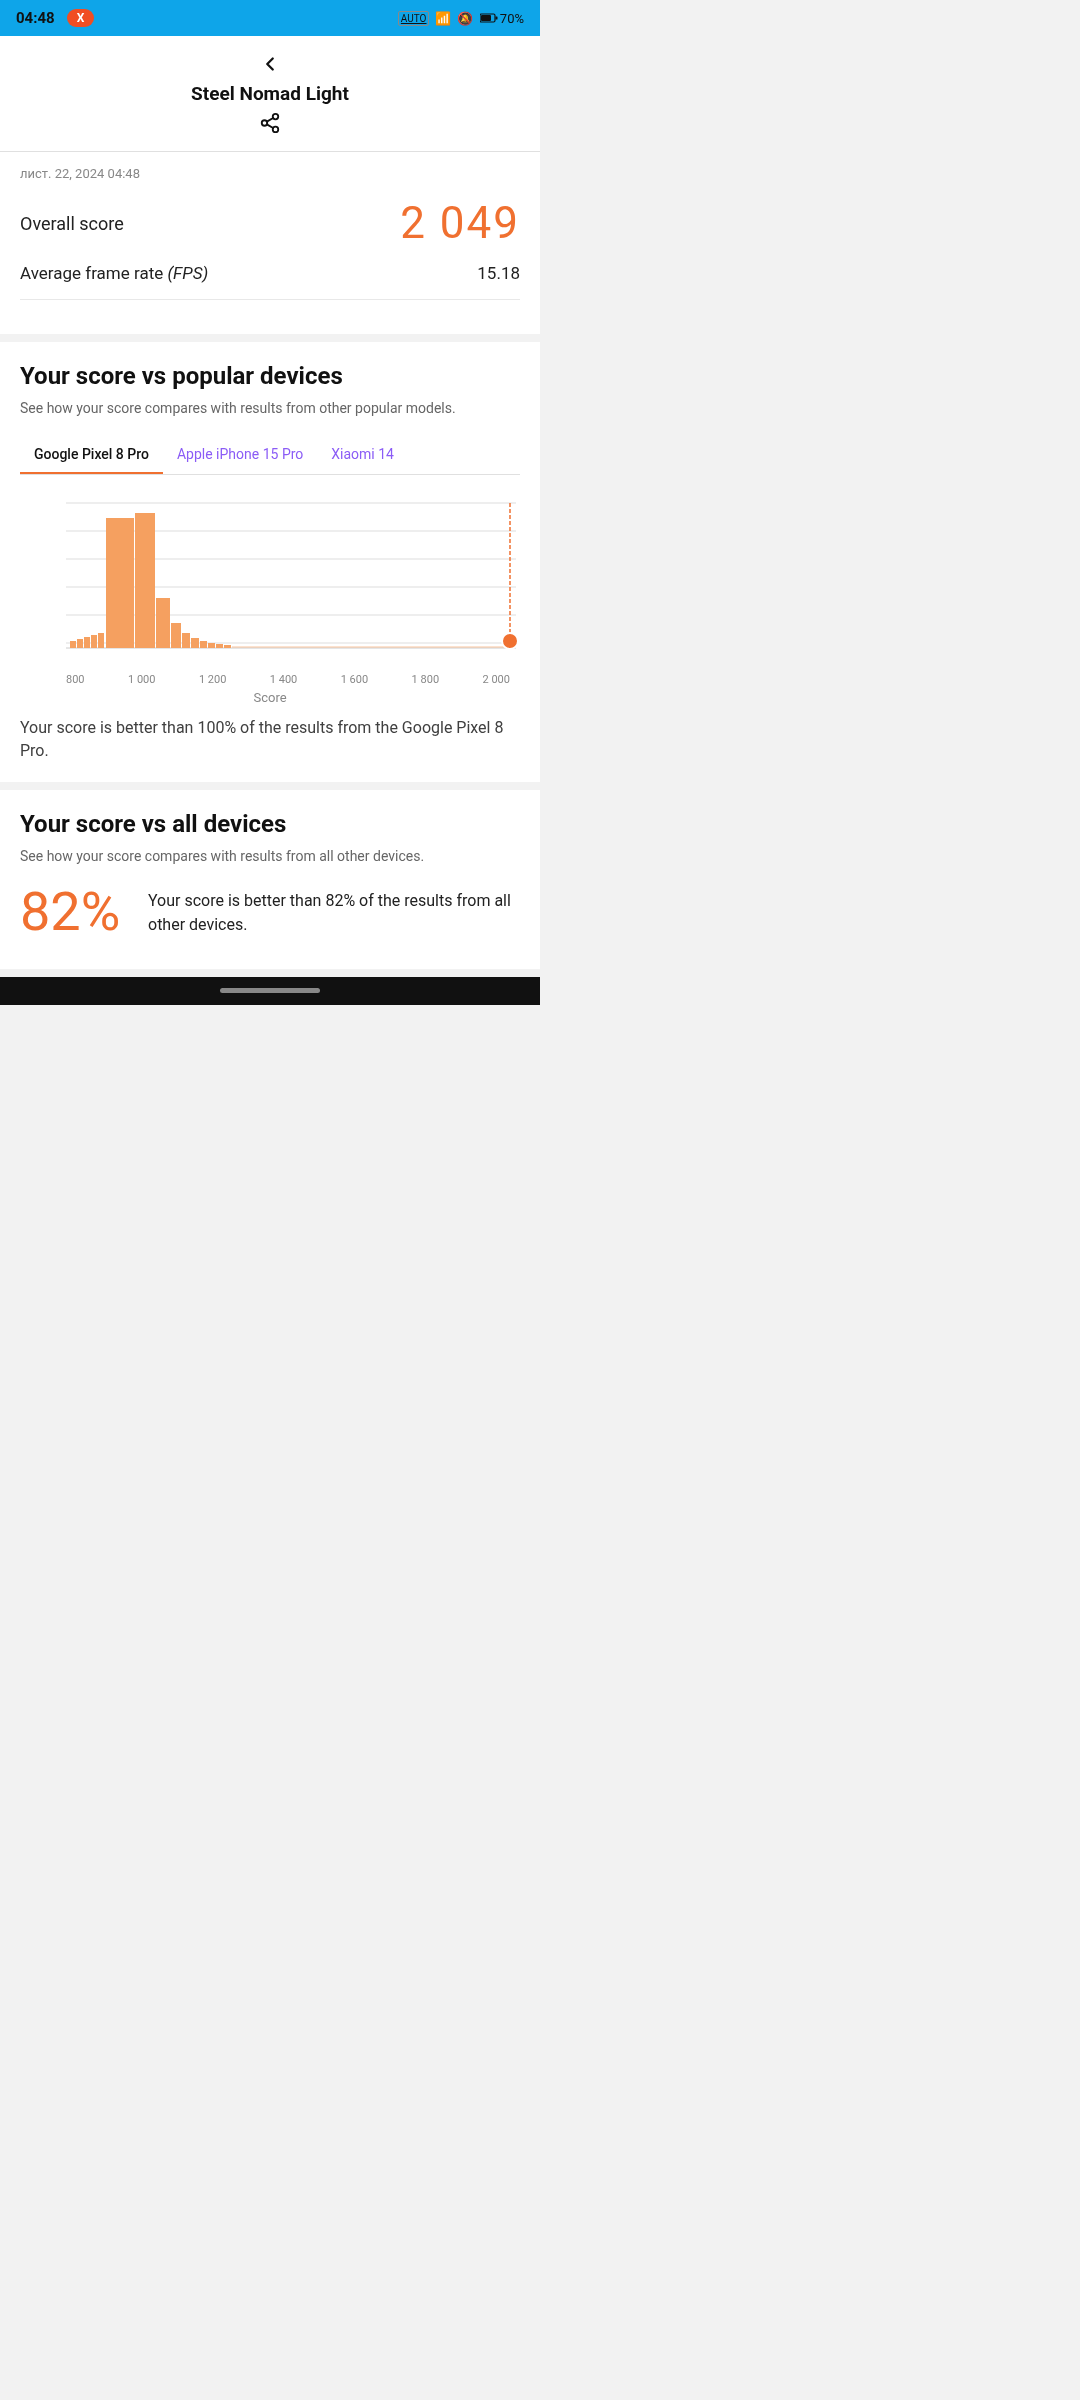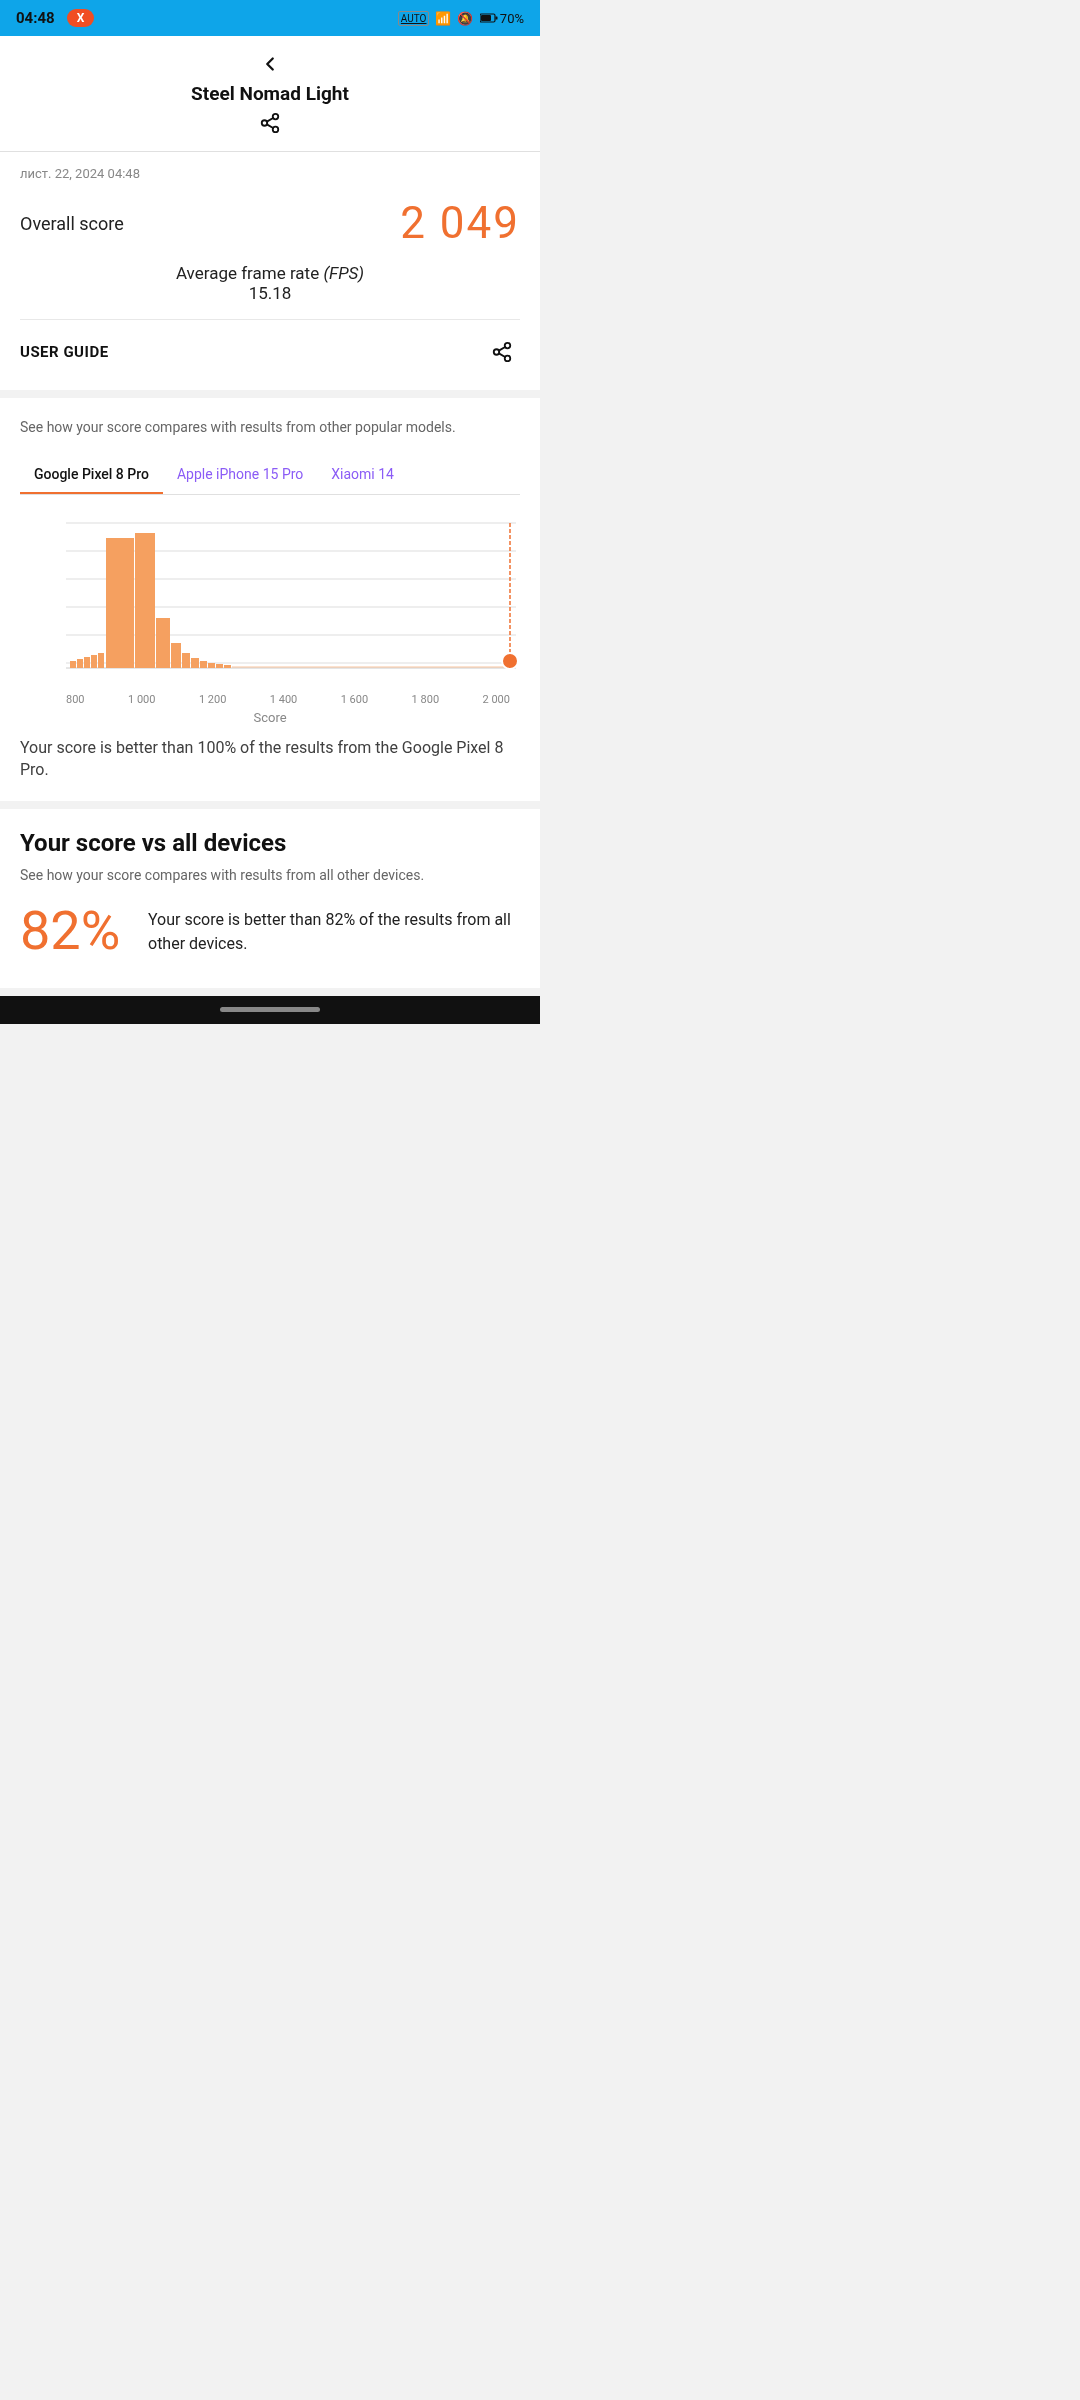--- a/index.html
+++ b/index.html
@@ -113,21 +113,20 @@
       color: #f07030;
       letter-spacing: 2px;
     }
     .fps-row {
       display: flex;
       align-items: center;
       justify-content: space-between;
       padding-bottom: 16px;
       border-bottom: 1px solid #e8e8e8;
       margin-bottom: 14px;
-      flex-direction: column;
     }
     .fps-label {
       font-size: 17px;
       color: #222;
     }
     .fps-value {
       font-size: 17px;
       color: #222;
     }
     .user-guide-row {
@@ -306,35 +305,24 @@
   <div class="score-row">
     <span class="score-label">Overall score</span>
     <span class="score-value">2 049</span>
   </div>
 
   <div class="fps-row">
     <span class="fps-label">Average frame rate <em>(FPS)</em></span>
     <span class="fps-value">15.18</span>
   </div>
 
-  <div class="user-guide-row">
-    <span class="user-guide-label">USER GUIDE</span>
-    <div class="icon-btn">
-      <svg class="share-icon-svg" viewBox="0 0 24 24" fill="none" stroke="#111" stroke-width="2" stroke-linecap="round" stroke-linejoin="round">
-        <circle cx="18" cy="5" r="3"></circle>
-          <circle cx="6" cy="12" r="3"></circle>
-          <circle cx="18" cy="19" r="3"></circle>
-        <line x1="8.59" y1="13.51" x2="15.42" y2="17.49"></line>
-          <line x1="15.41" y1="6.51" x2="8.59" y2="10.49"></line>
-      </svg>
-    </div>
-  </div>
 </div>
 
 <div class="section-card">
+  <div class="section-title">Your score vs popular devices</div>
   <div class="section-subtitle">See how your score compares with results from other popular models.</div>
 
   <div class="tabs">
     <div class="tab active">Google Pixel 8 Pro</div>
     <div class="tab">Apple iPhone 15 Pro</div>
     <div class="tab">Xiaomi 14</div>
   </div>
 
   <div class="chart-area">
     <svg class="chart-svg" viewBox="0 0 500 180" preserveAspectRatio="none">

